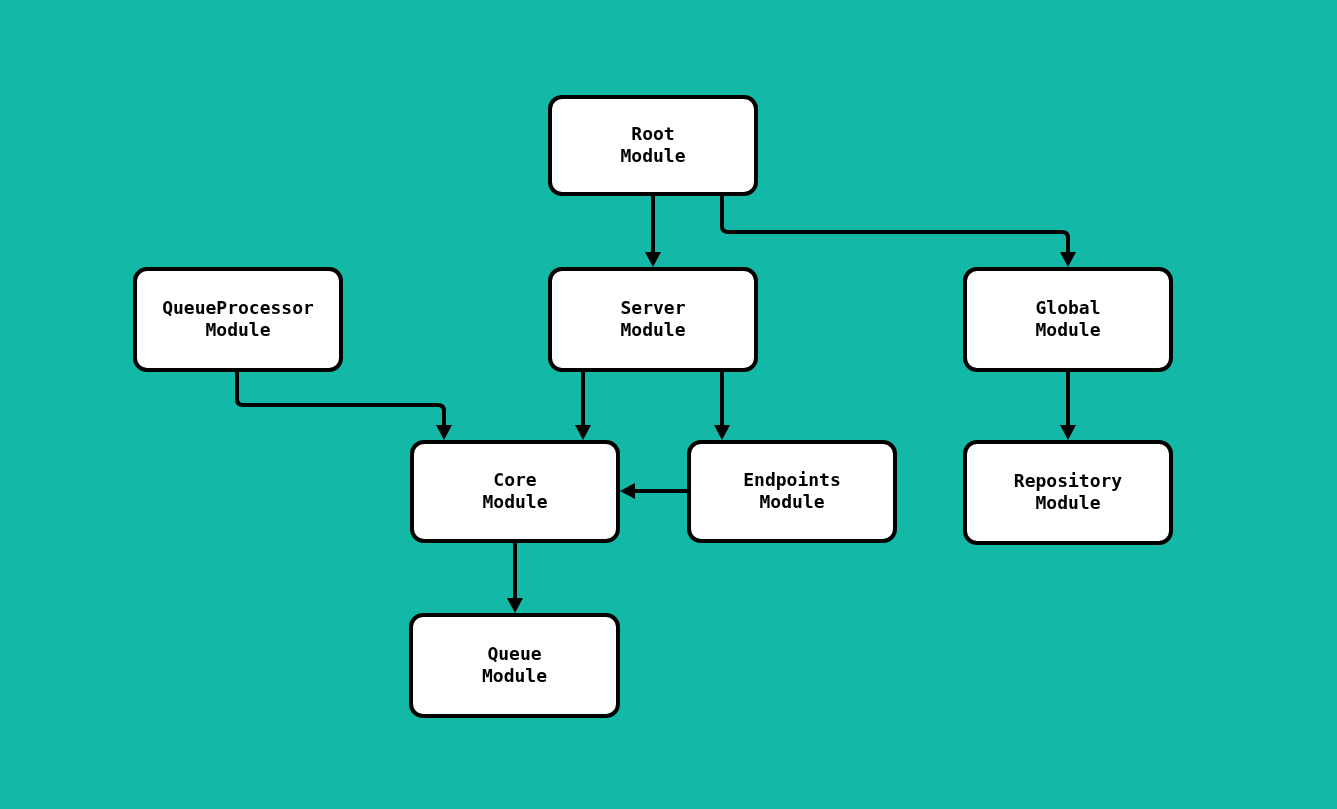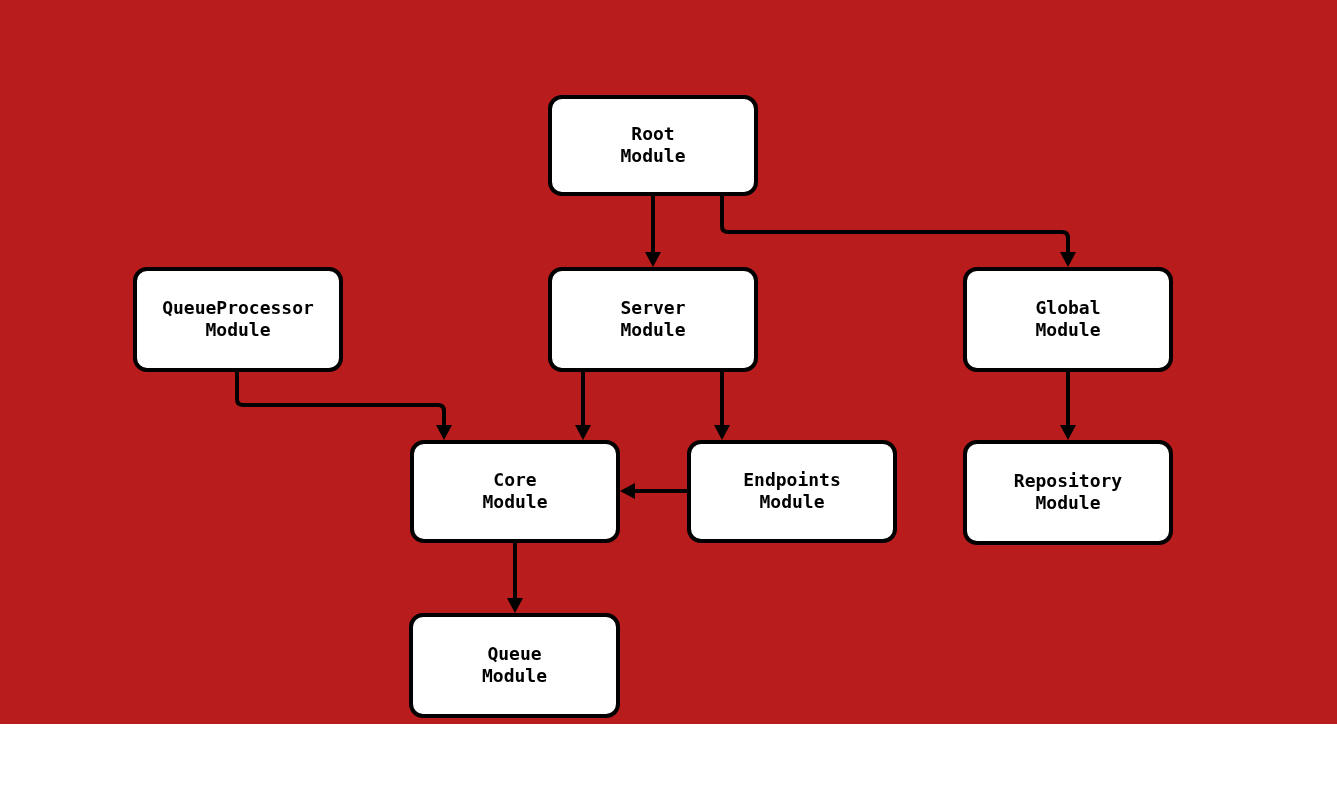--- a/index.html
+++ b/index.html
@@ -10,22 +10,22 @@
   }
   body {
     width: 1337px;
     height: 809px;
     overflow: hidden;
     font-family: "DejaVu Sans Mono", "Liberation Mono", monospace;
   }
   #diagram-canvas {
     position: relative;
     width: 1337px;
-    height: 724px;
-    background: #b91c1c;
+    height: 809px;
+    background: #14b8a6;
   }
   svg.diagram-svg {
     position: absolute;
     top: 0;
     left: 0;
     width: 1337px;
     height: 809px;
     display: block;
   }
   .node-box {

